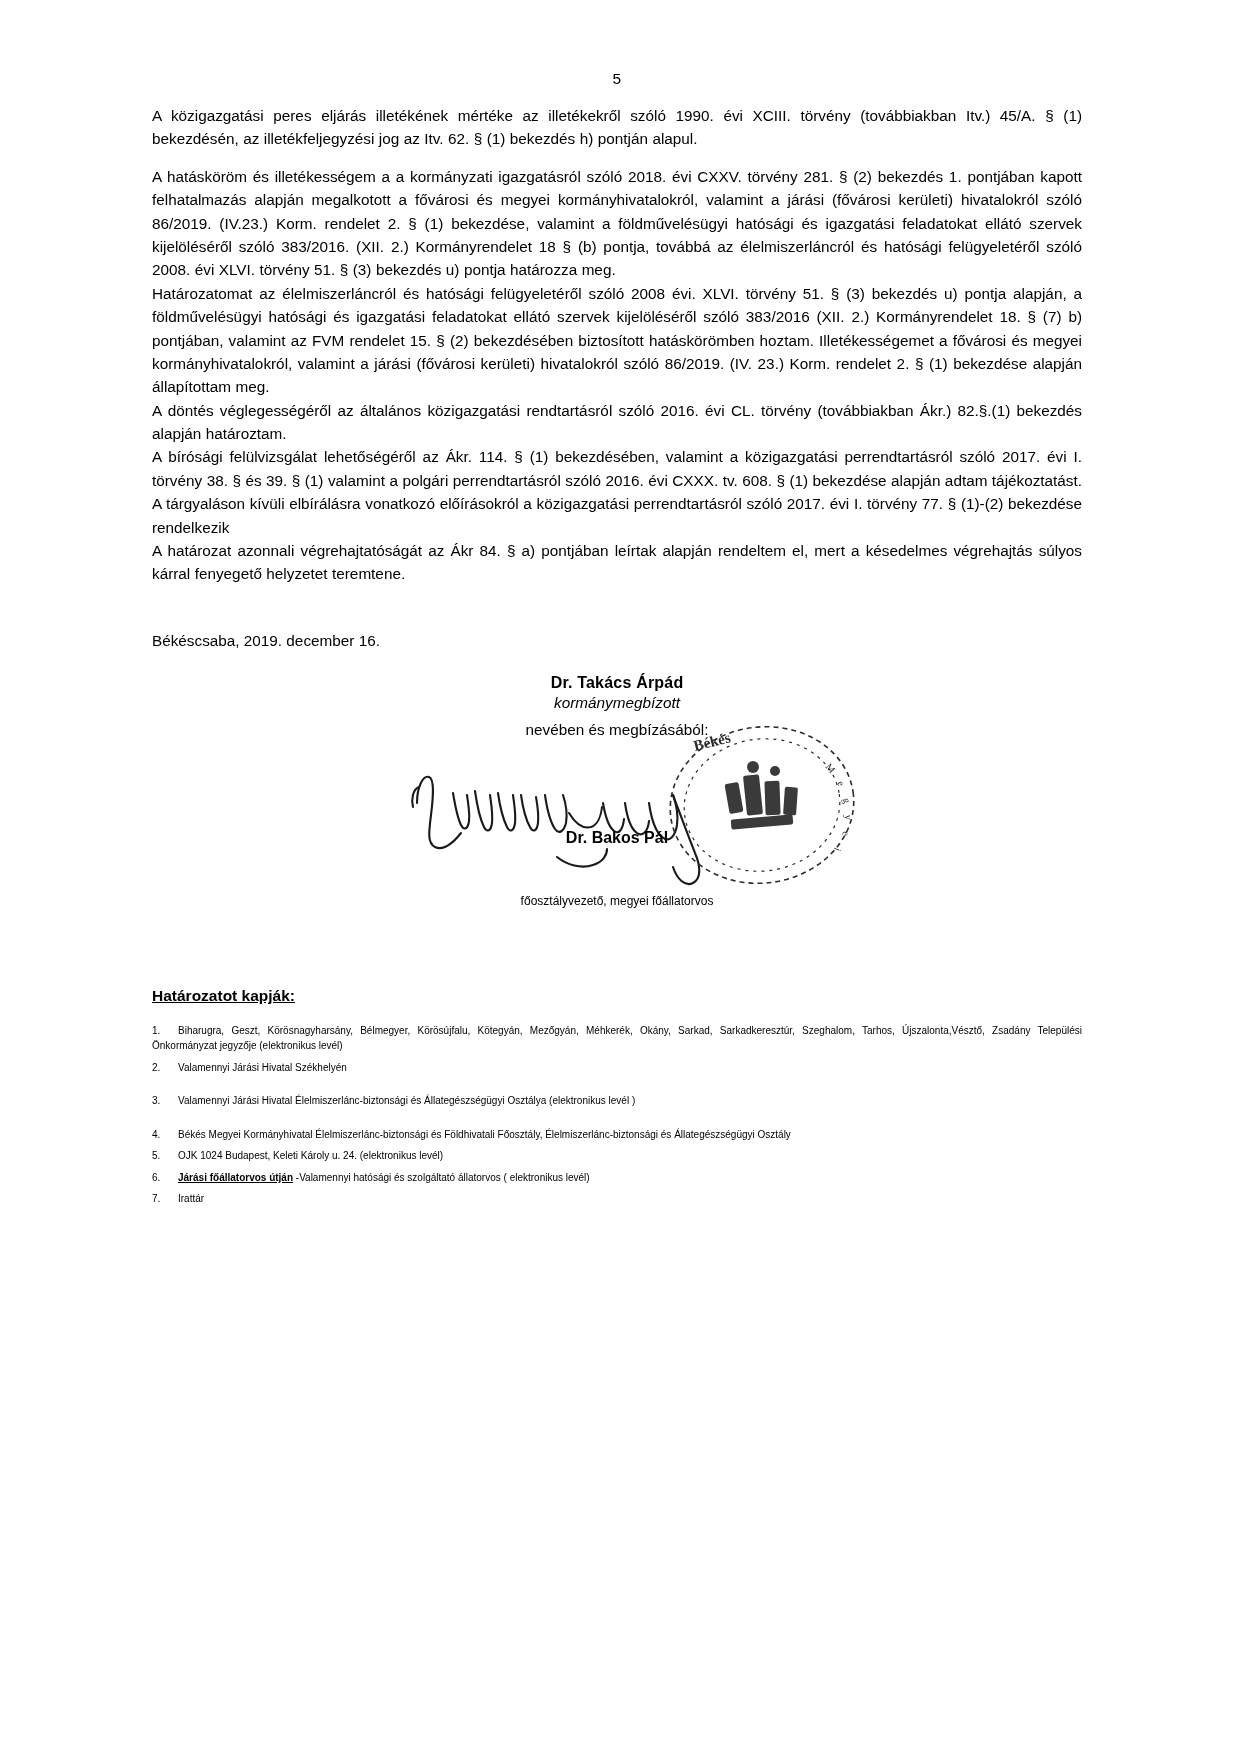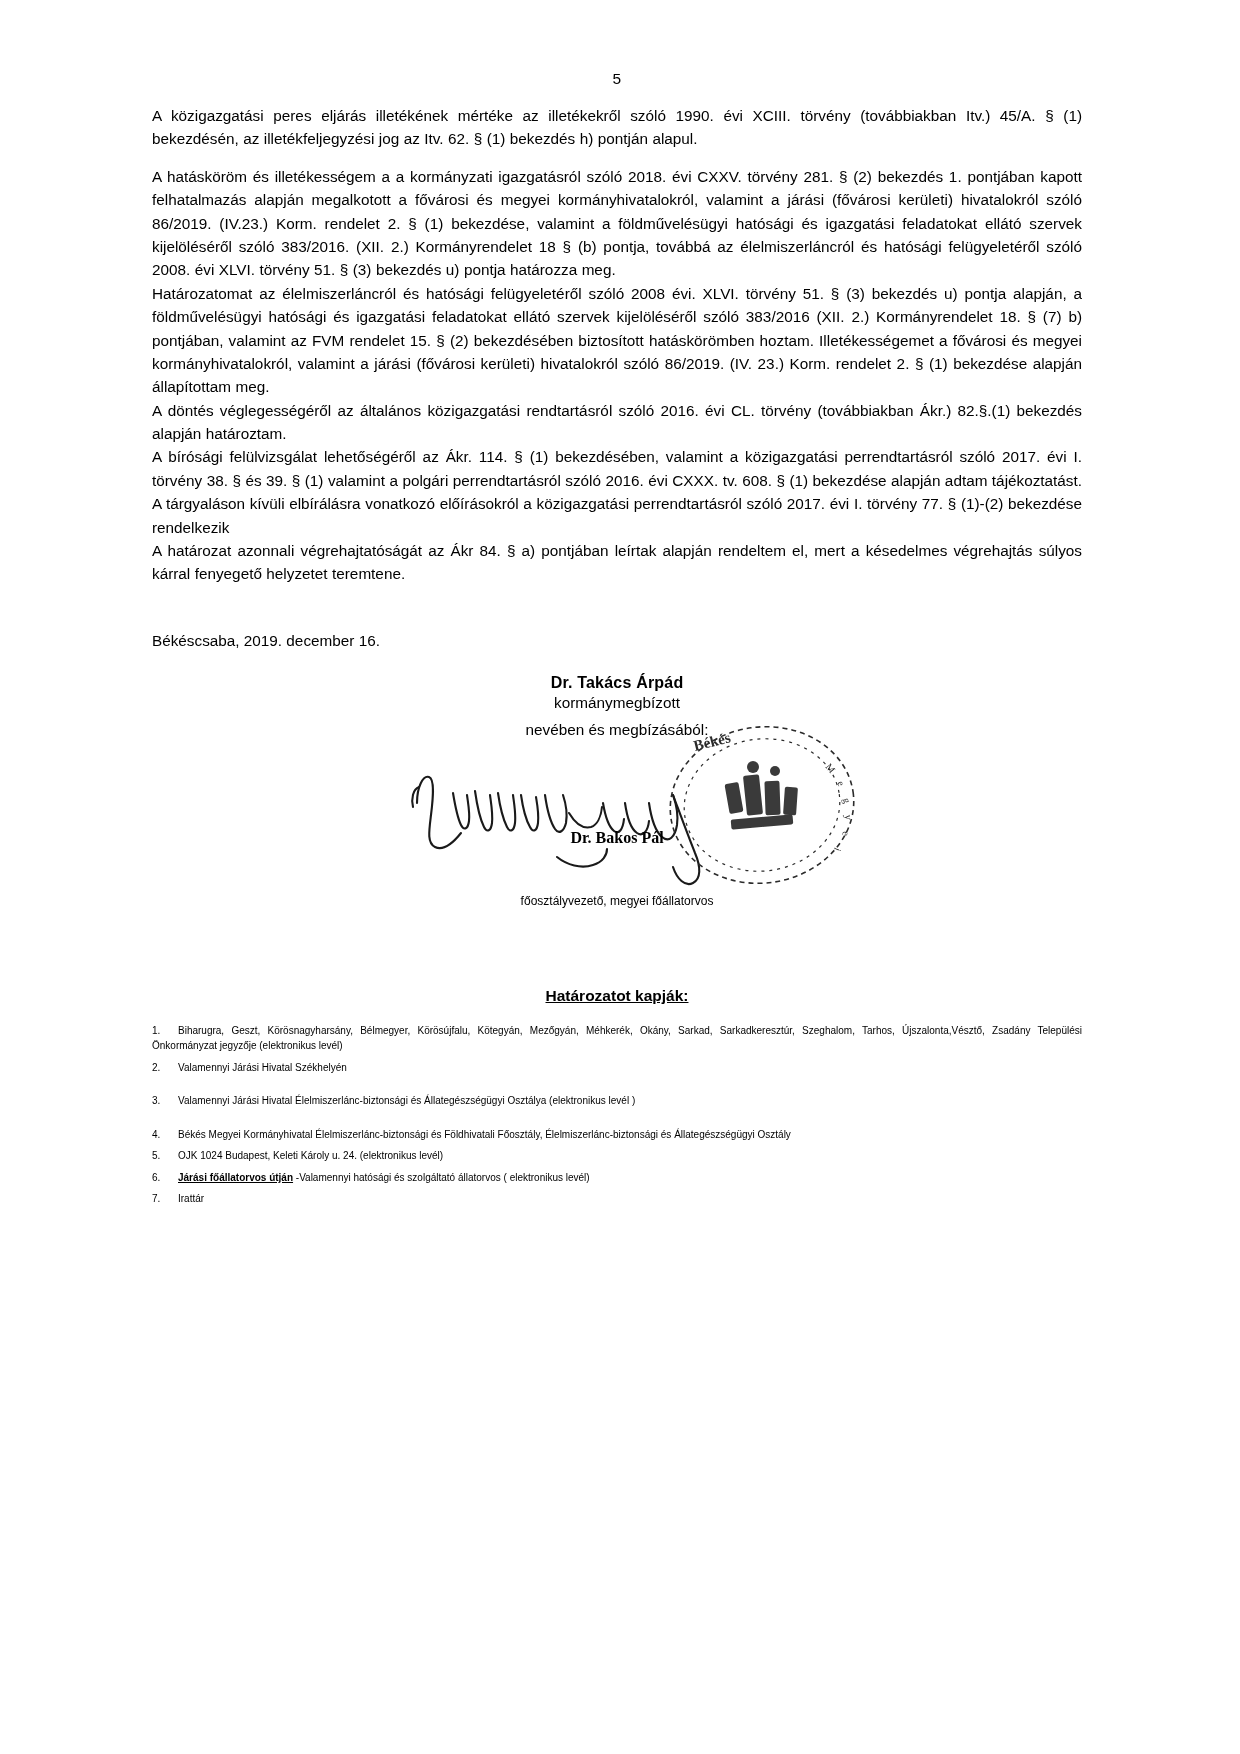--- a/index.html
+++ b/index.html
@@ -60,20 +60,21 @@
   }
   .sign-name {
     font-size: 16px;
     font-weight: bold;
     letter-spacing: 0.2px;
     text-align: center;
   }
   .sign-role {
     font-size: 15.3px;
     margin-top: 2px;
+    font-style: italic;
   }
   .sign-behalf {
     font-size: 15.3px;
     margin-top: 9px;
   }
   .sig-area {
     position: relative;
     height: 150px;
     margin-top: 2px;
   }
@@ -84,37 +85,35 @@
     top: -34px;
   }
   .sign-name2 {
     position: absolute;
     left: 50%;
     transform: translateX(-50%);
     top: 88px;
     font-size: 16px;
     font-weight: bold;
     white-space: nowrap;
-    font-family: Liberation Serif, serif;
   }
   .sign-role2 {
     position: absolute;
     left: 50%;
     transform: translateX(-50%);
     top: 113px;
     font-size: 12px;
     white-space: nowrap;
     margin-top: 40px;
   }
   .recipients-title {
     margin-top: 96px;
     font-size: 15.5px;
     font-weight: bold;
     text-decoration: underline;
-    text-align: center;
   }
   ol.recips {
     list-style: none;
     margin: 0;
     padding: 0;
   }
   .rec {
     font-size: 10px;
     line-height: 1.55;
     text-align: justify;

